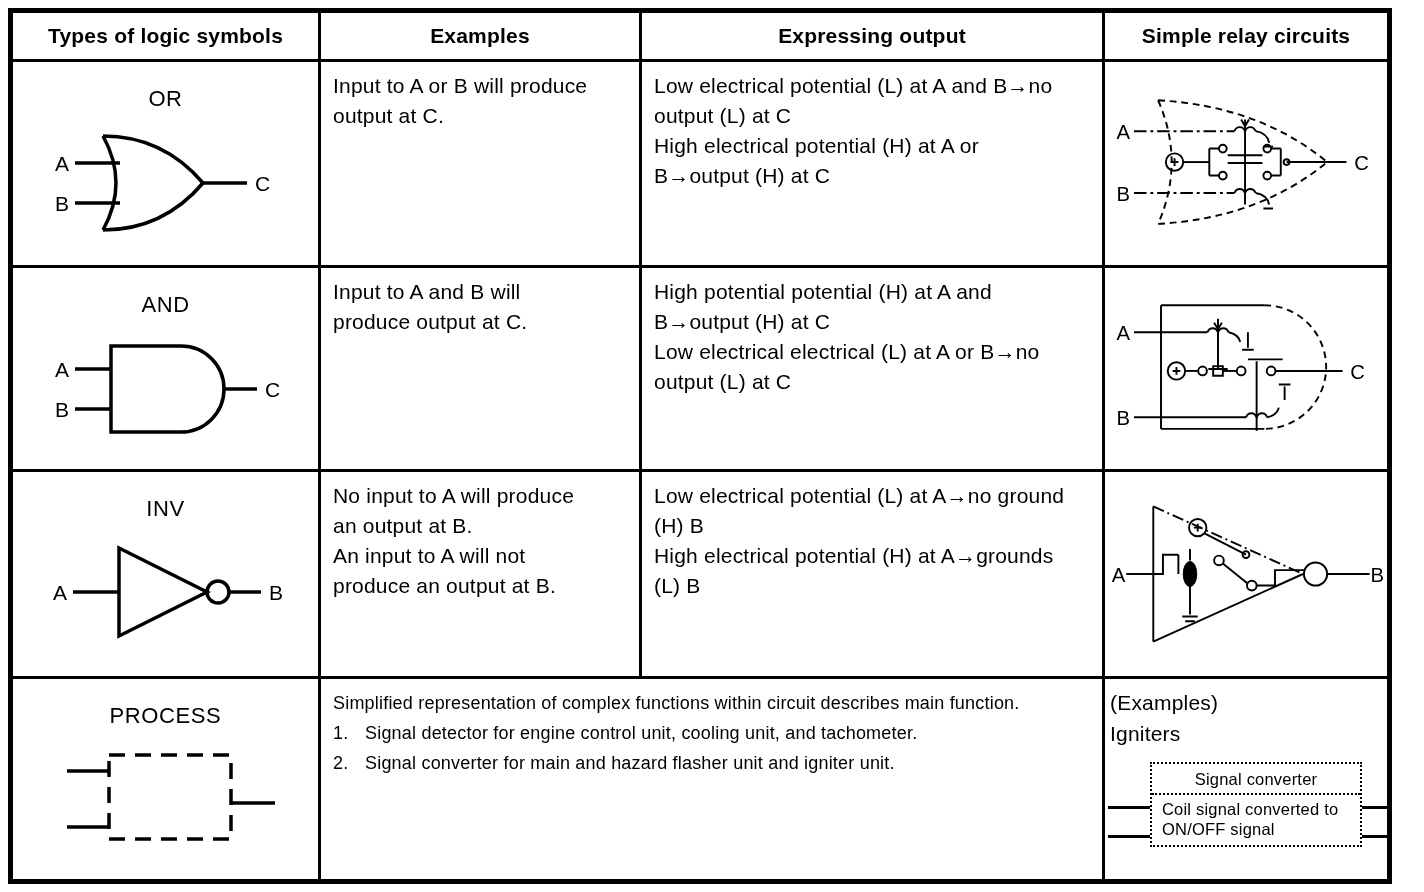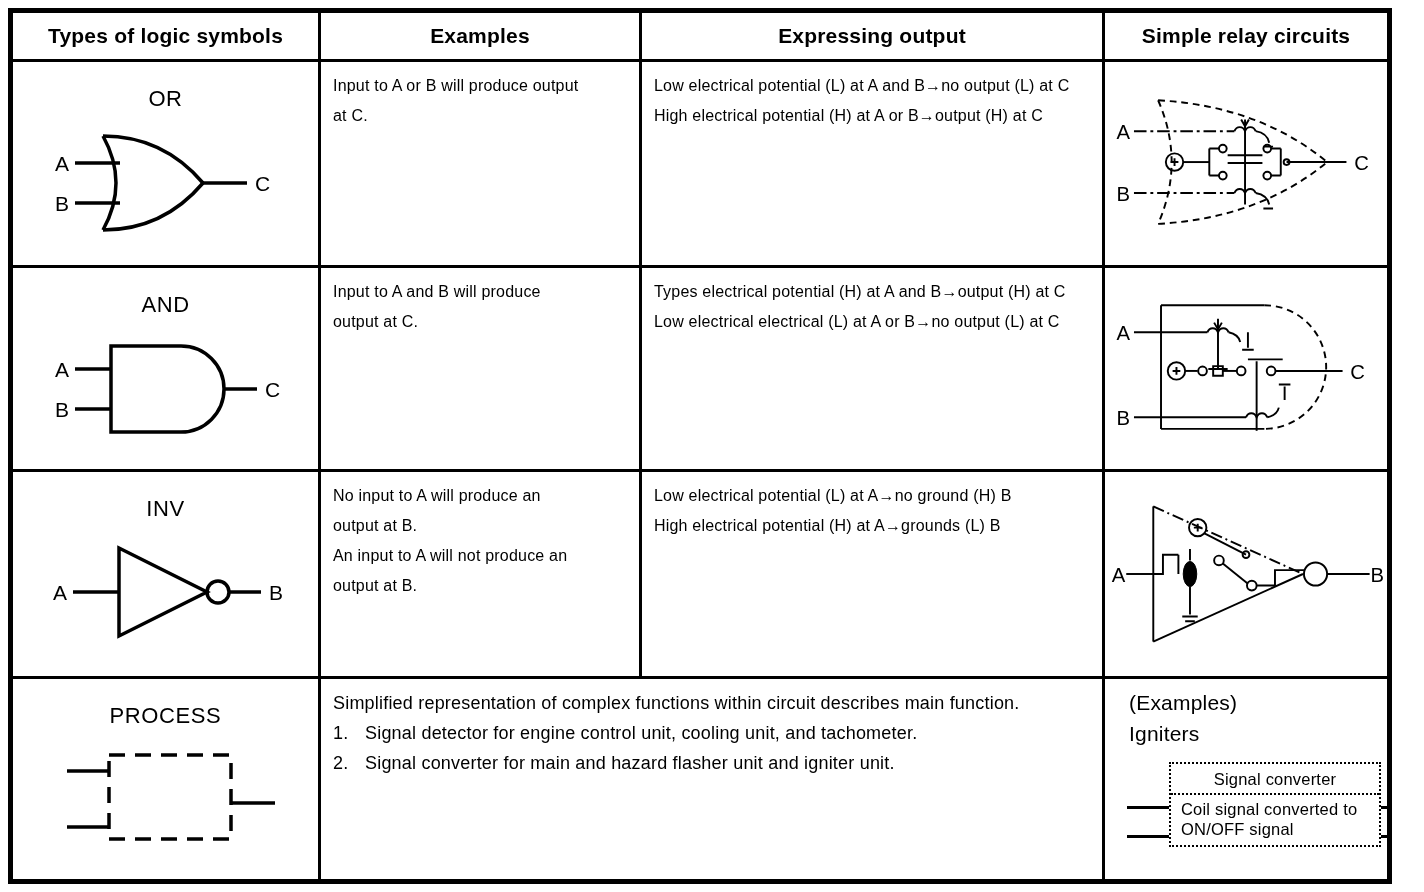--- a/index.html
+++ b/index.html
@@ -13,30 +13,30 @@
     display:grid;
     grid-template-columns:305px 318px 460px 1fr;
     grid-template-rows:46px 203px 201px 204px 1fr;
     gap:3px;
   }
   .cell{background:#fff;overflow:hidden;}
   .hdr{
     display:flex;align-items:center;justify-content:center;
     font-weight:bold;font-size:21px;letter-spacing:.2px;
   }
-  .txt-cell{padding:9px 27px 8px 12px;font-size:16px;line-height:30px;letter-spacing:.2px;}
+  .txt-cell{padding:9px 27px 8px 12px;font-size:21px;line-height:30px;letter-spacing:.2px;}
   .op-cell{padding-right:48px;}
   .sym-cell{display:flex;flex-direction:column;align-items:center;padding-top:24px;}
   .sym-title{font-size:22px;letter-spacing:.6px;margin-bottom:2px;}
   .relay-cell{display:flex;align-items:center;justify-content:center;}
   .proc-cell{grid-column:2/4;padding:9px 34px 8px 12px;font-size:18px;line-height:30px;letter-spacing:.2px;}
   .proc-item{display:flex;}
   .proc-num{width:32px;flex:0 0 32px;}
   .proc-text{flex:1;}
-  .ex-cell{padding:8px 10px 8px 24px;font-size:21px;line-height:31px;letter-spacing:.2px;}
+  .ex-cell{padding:8px 10px 8px 5px;font-size:21px;line-height:31px;letter-spacing:.2px;}
   .ex-box{
     position:relative;margin:13px 0 0 40px;width:208px;
     border:2.5px dotted #000;font-size:16.5px;line-height:20px;
   }
   .ex-box-top{border-bottom:2.5px dotted #000;text-align:center;padding:5px 2px 4px 2px;}
   .ex-box-bottom{padding:4px 4px 6px 10px;}
   .stub{position:absolute;height:3px;width:42px;background:#000;}
   .stub.l{left:-44px;} .stub.r{right:-44px;}
   .stub.t{top:52%;} .stub.b{top:88%;}
   svg{display:block;font-family:inherit;}
@@ -125,21 +125,21 @@
         <path d="M183,69 H216" stroke-width="3.5"></path>
         <text x="28" y="57" text-anchor="end">A</text>
         <text x="28" y="97" text-anchor="end">B</text>
         <text x="224" y="77">C</text>
       </svg>
     </div>
     <div class="cell txt-cell op-cell">
       <div>Input to A and B will produce output at C.</div>
     </div>
     <div class="cell txt-cell">
-      <div>Types electrical potential (H) at A and B→output (H) at C</div>
+      <div>High potential potential (H) at A and B→output (H) at C</div>
       <div>Low electrical electrical (L) at A or B→no output (L) at C</div>
     </div>
     <div class="cell relay-cell">
       <svg class="relay" width="292" height="192" viewBox="0 0 292 192">
         <path d="M58,30 H165 M58,158 H165 M58,30 V158" stroke-width="2.5"></path>
         <path d="M165,30 A64,64 0 0 1 165,158" stroke-dasharray="7,5"></path>
         <path d="M30,58 H106"></path>
         <path d="M106,58 a6,7 0 0 1 11,0 a6,7 0 0 1 11,0"></path>
         <path d="M117,44 V96 M113,48 l4,7 4,-7 M107,96 H127"></path>
         <path d="M128,58 q10,2 12,10"></path>

